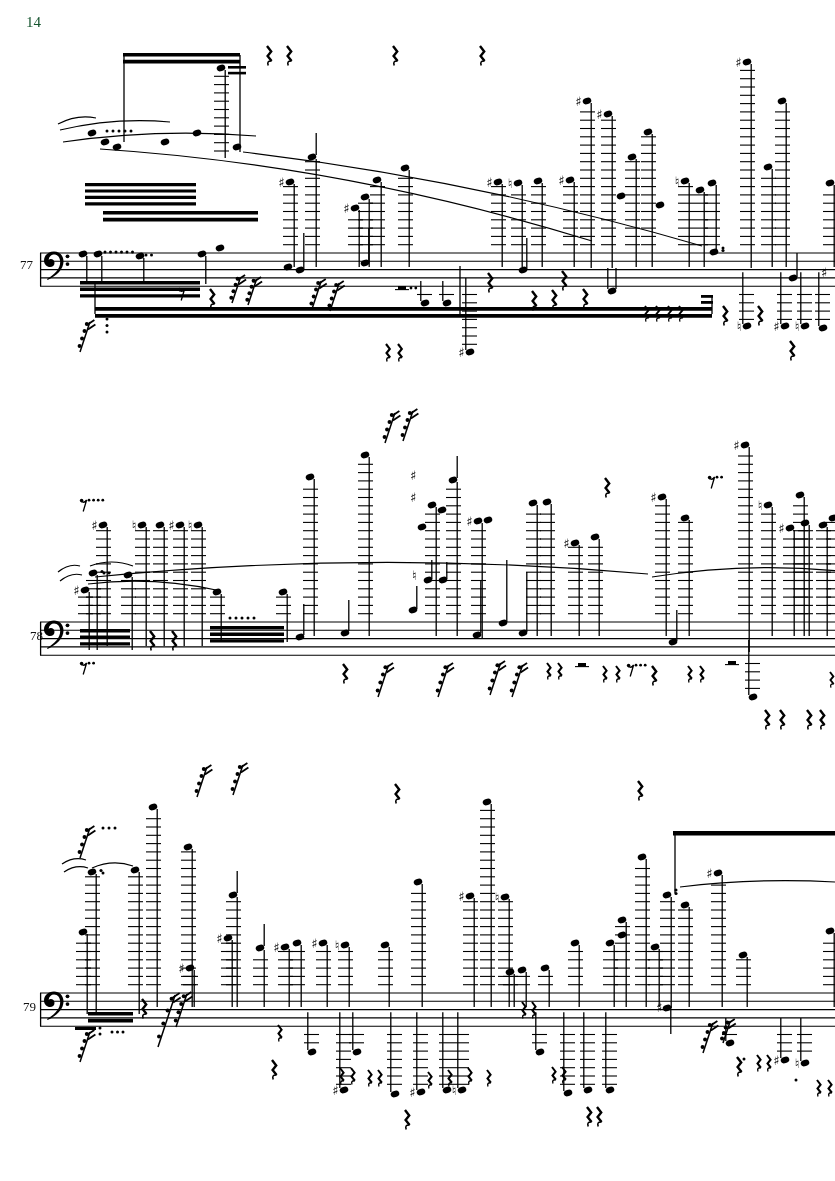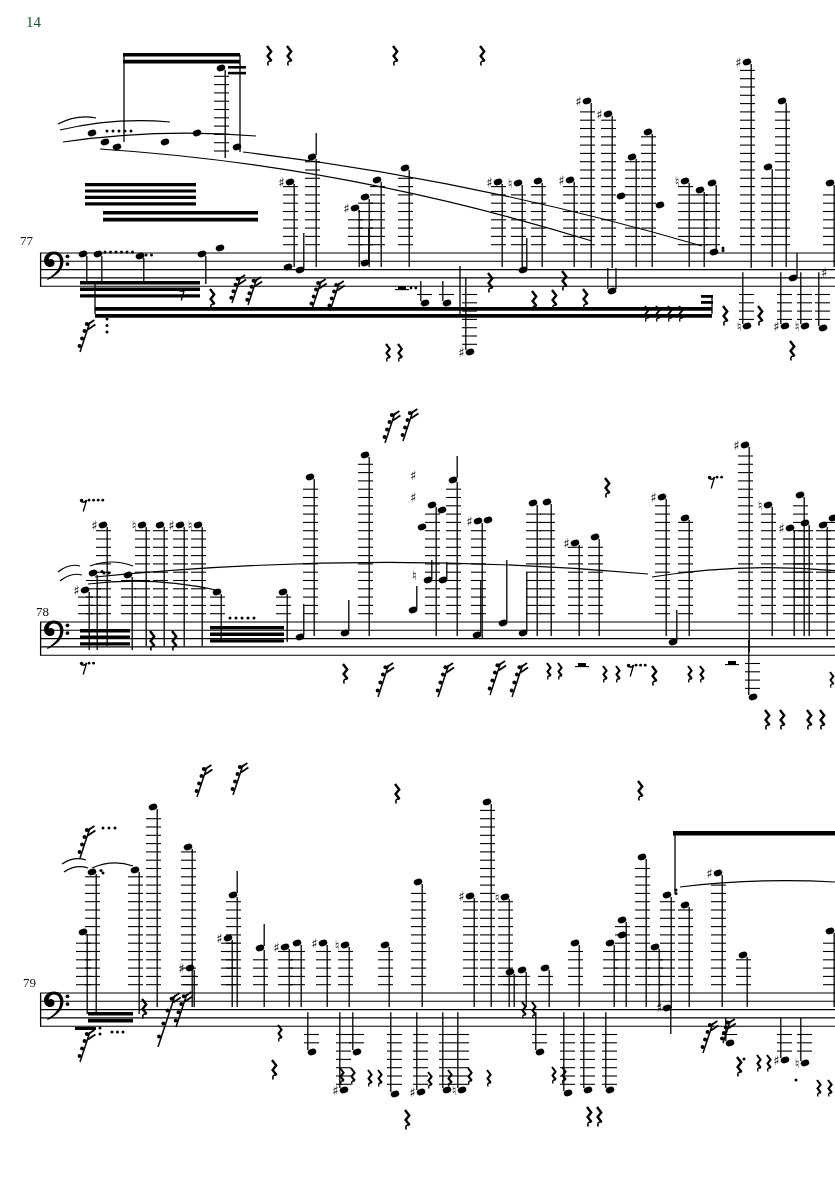--- a/index.html
+++ b/index.html
@@ -1,22 +1,22 @@
 <!DOCTYPE html>
 <html><head>
 <meta charset="utf-8">
 <style>
   html,body{margin:0;padding:0;background:#e8e8e8;}
   .page{position:relative;width:835px;height:1181px;background:#ffffff;overflow:hidden;
         font-family:"Liberation Serif", serif;}
   #score{position:absolute;left:0;top:0;}
   .pagenum{position:absolute;left:26px;top:14px;font-size:15px;color:#14532d;}
-  .mnum{position:absolute;font-size:13px;color:#111;}
+  .mnum{position:absolute;font-size:13px;color:#111;margin-top:24px;}
   .mnum.m1{left:20px;top:233px;}
-  .mnum.m2{left:36px;top:604px;}
+  .mnum.m2{left:30px;top:604px;}
   .mnum.m3{left:23px;top:975px;text-align:right;}
 </style>
 </head>
 <body>
 
 <div class="page">
   <svg id="score" width="835" height="1181" viewBox="0 0 835 1181">
       <g>
         <line x1="40" y1="253" x2="835" y2="253" stroke="#000000" stroke-width="1.1"></line>
         <line x1="40" y1="261.3" x2="835" y2="261.3" stroke="#000000" stroke-width="1.1"></line>

